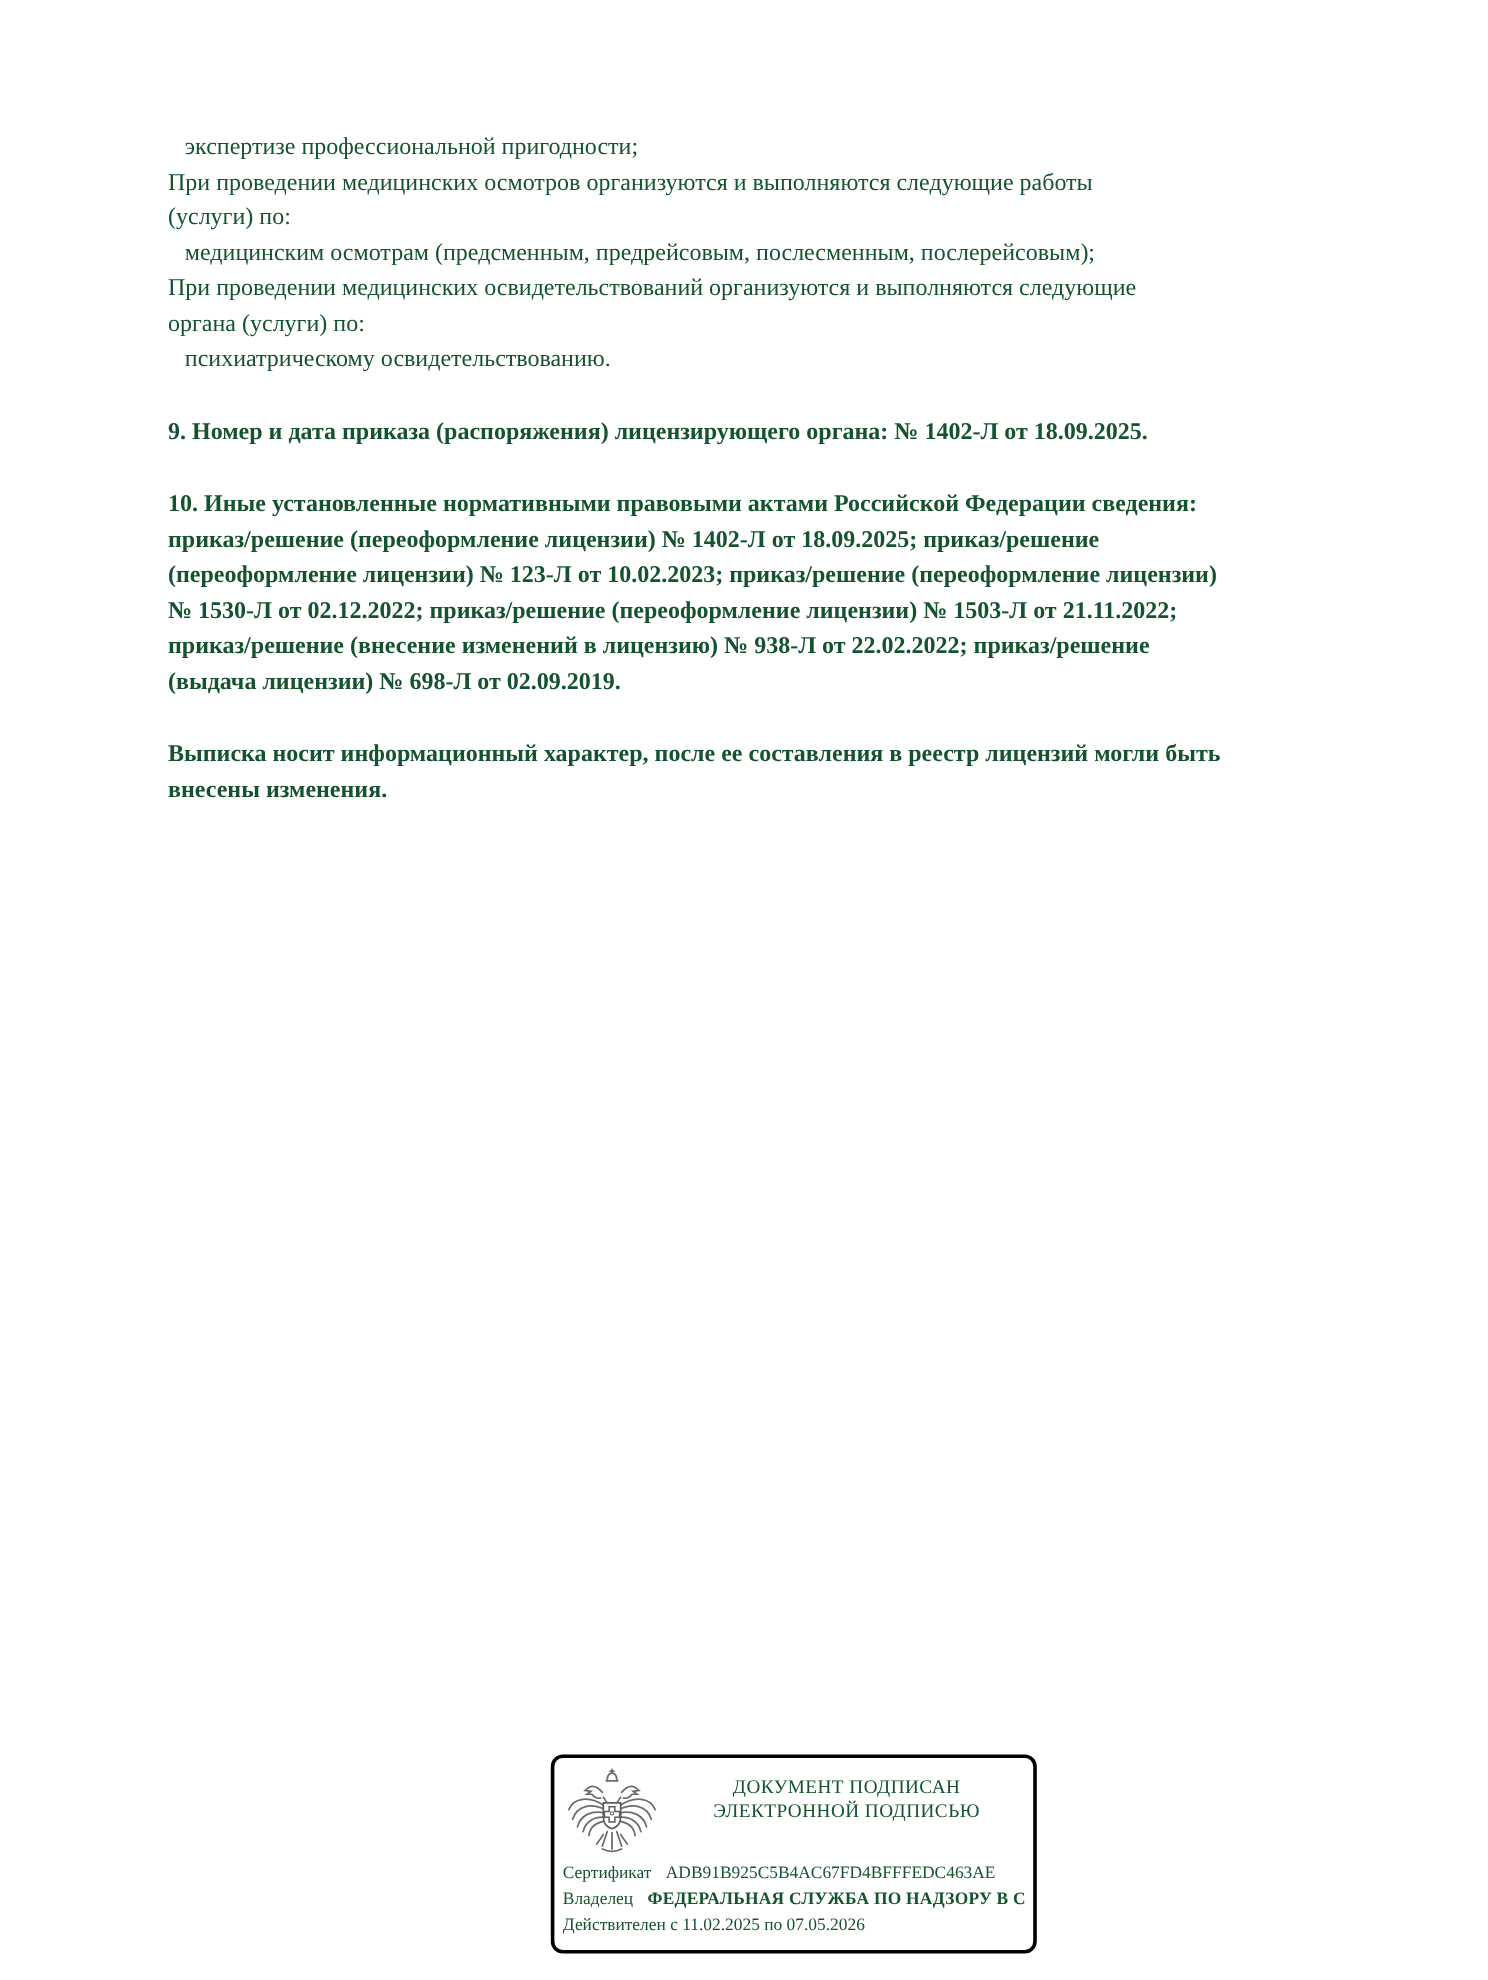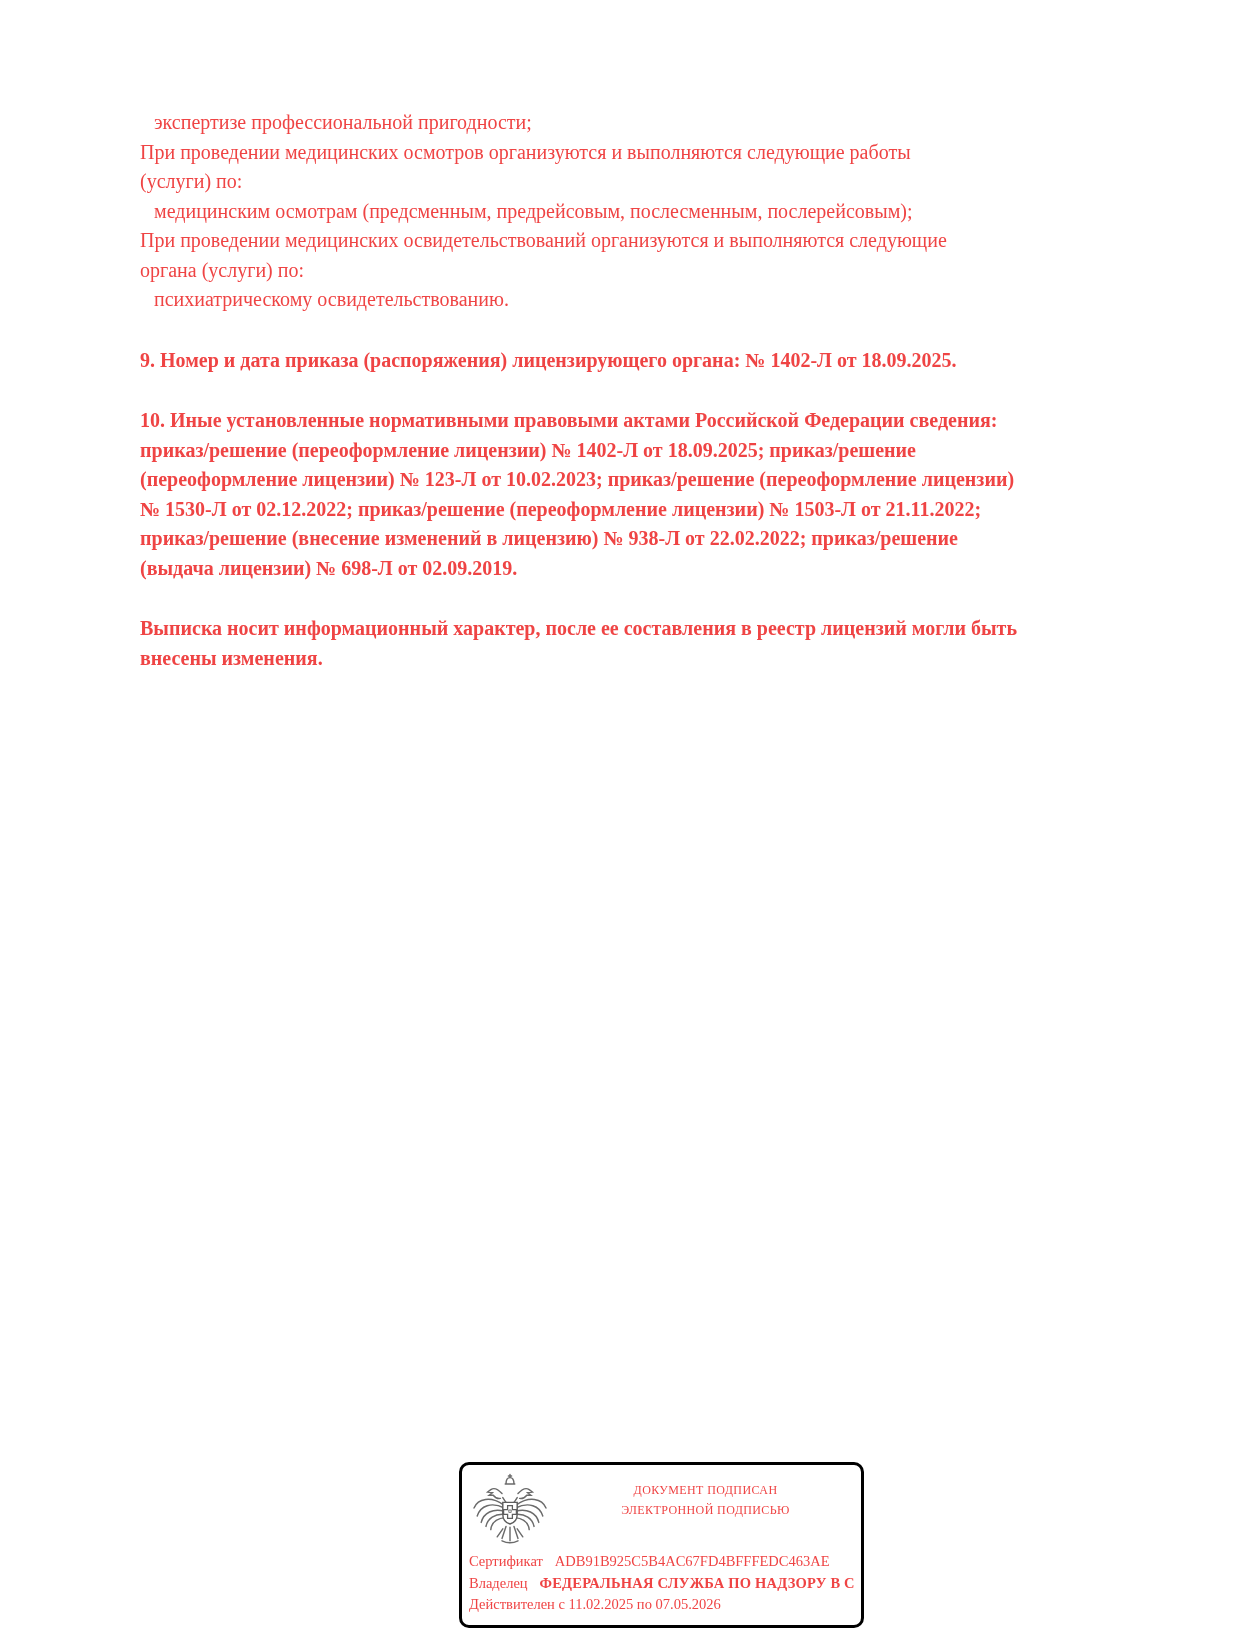--- a/index.html
+++ b/index.html
@@ -1,21 +1,21 @@
 <!DOCTYPE html>
 <html lang="ru"><head>
 <meta charset="utf-8">
 <style>
   html,body{margin:0;padding:0;background:#ffffff;}
   .page{
     position:relative;
     width:1073px;
     height:1650px;
     background:#ffffff;
-    color:#ef4444;
+    color:#14532d;
     font-family:"Liberation Serif", serif;
     overflow:hidden;
   }
   
   .doc-text{
     position:absolute;
     left:140px;
     top:108px;
     width:990px;
     font-size:20px;
@@ -41,21 +41,21 @@
   .stamp-top{display:flex;align-items:flex-start;}
   .emblem{
     width:80px;height:76px;
     margin:7px 0 0 8px;
     flex:0 0 auto;
   }
   .stamp-title{
     flex:1;
     text-align:center;
     margin-top:15px;
-    font-size:12px;
+    font-size:16px;
     line-height:20px;
     letter-spacing:0.4px;
   }
   .stamp-details{
     margin:3px 0 0 7px;
     font-size:14.5px;
     line-height:21.5px;
   }
   .detail-line{white-space:nowrap;overflow:hidden;}
   .lbl{margin-right:12px;}

